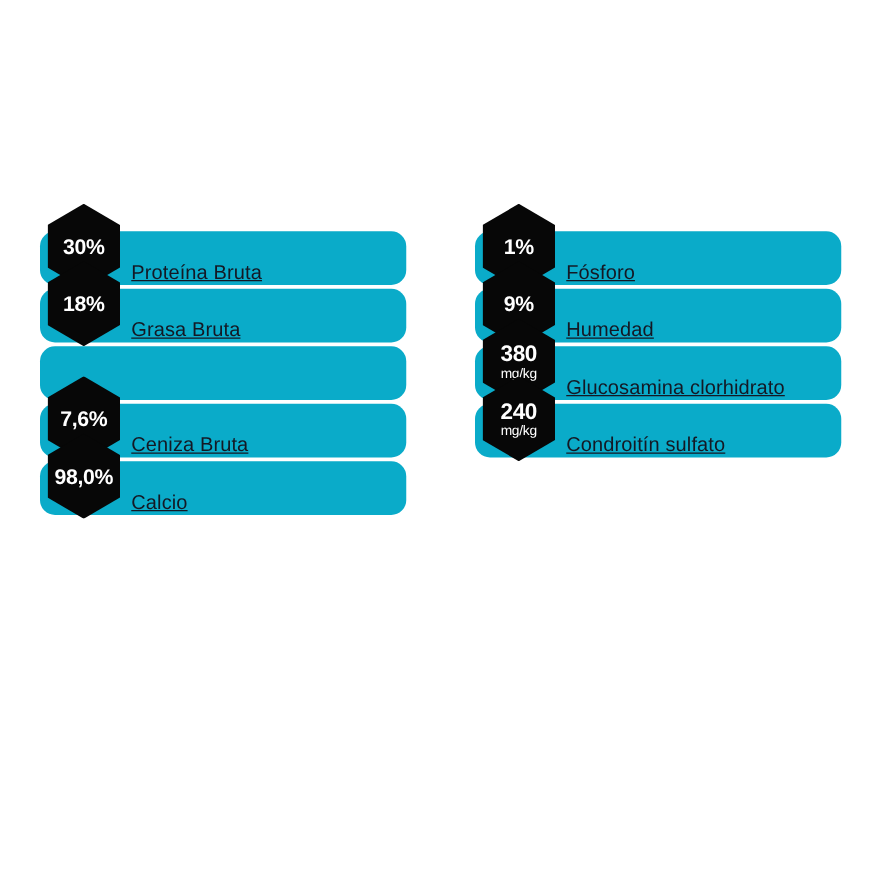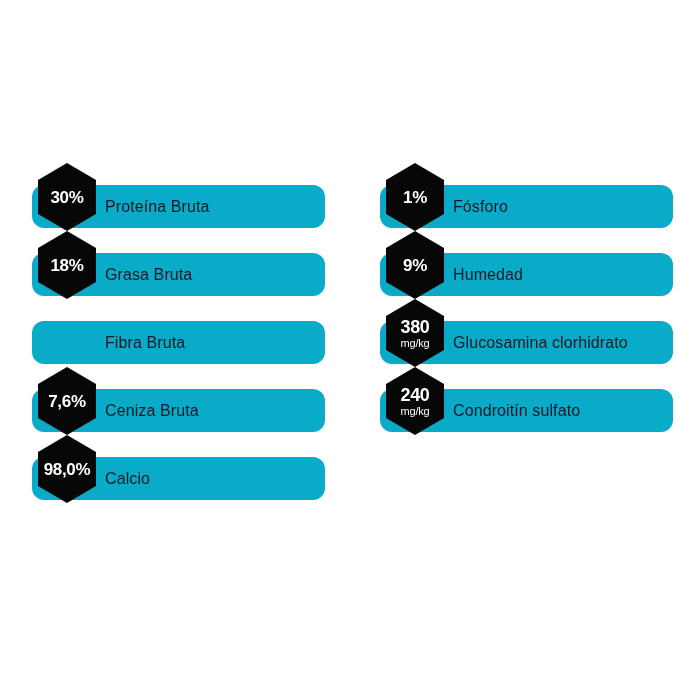--- a/index.html
+++ b/index.html
@@ -24,45 +24,46 @@
     position: absolute;
     top: 185px;
   }
   .column.left  { left: 32px; }
   .column.right { left: 380px; }
 
   .nutrient-row {
     position: relative;
     width: 293px;
     height: 28px;
-    margin-bottom: 40px;
+    margin-bottom: 18px;
   }
 
   .nutrient-bar {
     position: absolute;
     left: 0;
     top: 0;
     width: 293px;
     height: 43px;
     background: #0aabc9;
     border-radius: 12px;
   }
 
   .nutrient-label {
     position: absolute;
     left: 73px;
-    top: 0;
+    top: 12px;
     height: 43px;
     display: flex;
     align-items: center;
     font-size: 16px;
     letter-spacing: 0.1px;
     color: #141824;
     white-space: nowrap;
     z-index: 3;
+    text-decoration: underline;
   }
 
   .value-badge {
     position: absolute;
     left: 6px;
     top: -22px;
     width: 58px;
     height: 68px;
     z-index: 4;
     display: flex;
@@ -114,21 +115,20 @@
       <div class="nutrient-bar"></div>
       <div class="value-badge">
         <span class="value-main">18%</span>
 
       </div>
       <div class="nutrient-label">Grasa Bruta</div>
     </div>
 
     <div class="nutrient-row">
       <div class="nutrient-bar"></div>
-      <div class="nutrient-label">Fibra Bruta</div>
     </div>
 
     <div class="nutrient-row">
       <div class="nutrient-bar"></div>
       <div class="value-badge">
         <span class="value-main">7,6%</span>
 
       </div>
       <div class="nutrient-label">Ceniza Bruta</div>
     </div>

